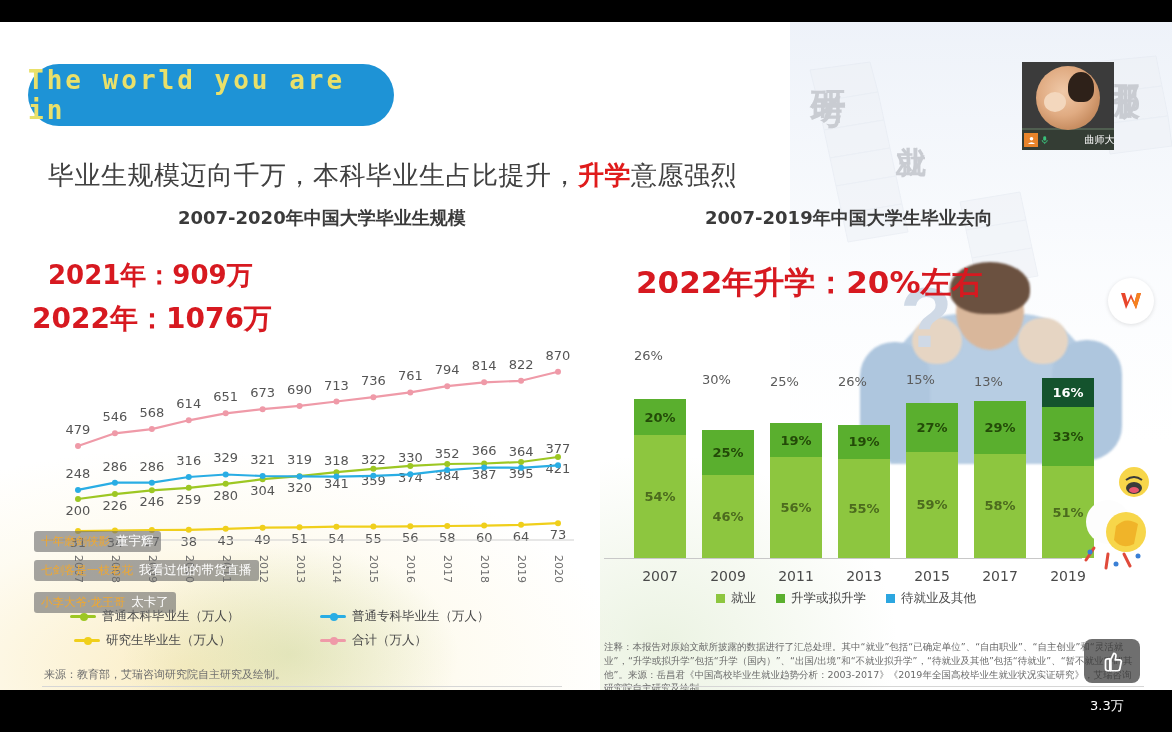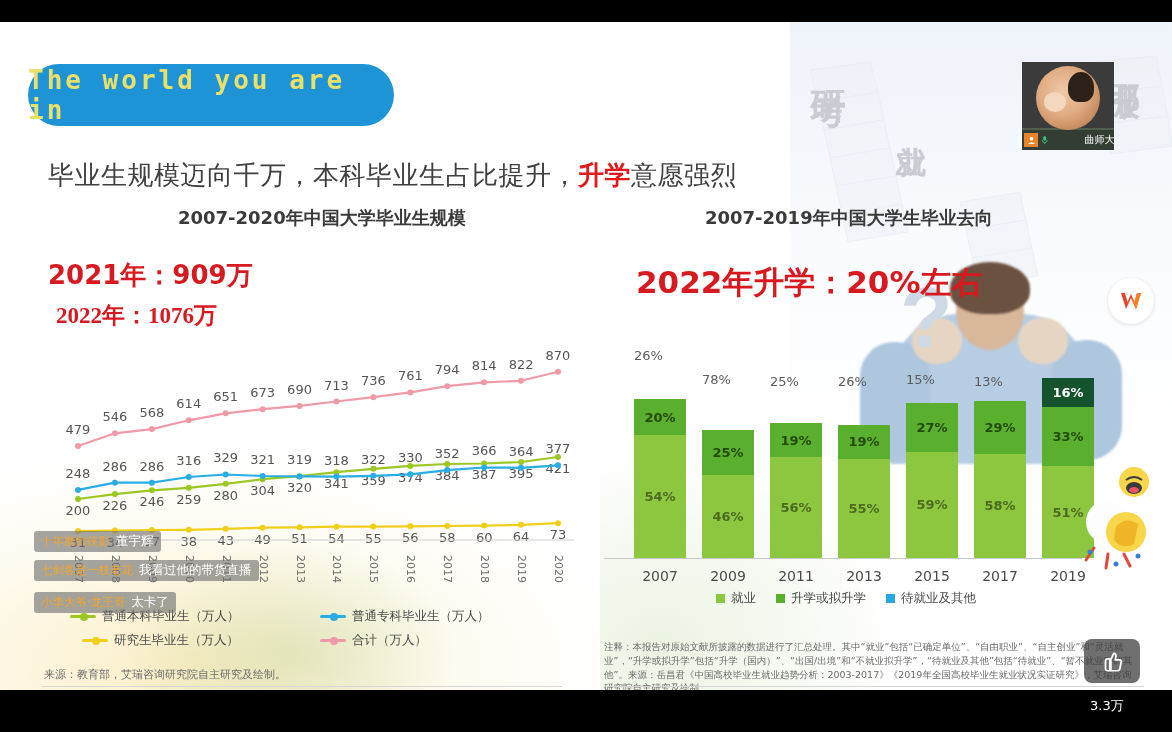--- a/index.html
+++ b/index.html
@@ -67,21 +67,21 @@
     font-family:"DejaVu Sans","Liberation Sans",sans-serif;
   }
   #sub-left  { left:178px; top:184px; }
   #sub-right { left:705px; top:184px; }
 
   .bignum {
     position:absolute; color:#d71920; font-weight:700; white-space:nowrap;
     font-family:"DejaVu Sans","Liberation Sans",sans-serif;
   }
   #num1 { left:48px; top:236px; font-size:26px; }
-  #num2 { left:56px; top:278px; font-size:23px;font-family:Liberation Serif, serif; }
+  #num2 { left:32px; top:278px; font-size:28px; }
   #num3 { left:636px; top:240px; font-size:31px; }
 
   
   #linechart { position:absolute; left:36px; top:318px; width:540px; height:215px; }
   #linechart svg { display:block; }
   .lbl { font-size:13px; fill:#555; font-family:"DejaVu Sans","Liberation Sans",sans-serif; }
 
   
   #xaxis { position:absolute; left:36px; top:533px; width:540px; height:52px; }
   #xaxis .yr {
@@ -371,21 +371,21 @@
 
     <div id="legend-left">
         <div class="li" style="left: 0px; top: 0px;">
           <span class="lmark" style="background: rgb(157, 199, 35);"></span>
           <span>普通本科毕业生（万人）</span>
         </div>
         <div class="li" style="left: 250px; top: 0px;">
           <span class="lmark" style="background: rgb(41, 173, 228);"></span>
           <span>普通专科毕业生（万人）</span>
         </div>
-        <div class="li" style="left: 12px; top: 24px; justify-content: flex-end;">
+        <div class="li" style="left: 4px; top: 24px; justify-content: flex-end;">
           <span class="lmark" style="background: rgb(240, 207, 27);"></span>
           <span>研究生毕业生（万人）</span>
         </div>
         <div class="li" style="left: 250px; top: 24px;">
           <span class="lmark" style="background: rgb(239, 154, 168);"></span>
           <span>合计（万人）</span>
         </div>
       </div>
 
     <div class="srcline" id="src-left">来源：教育部，艾瑞咨询研究院自主研究及绘制。</div>
@@ -394,21 +394,21 @@
     <div id="barchart">
         <div class="bargroup" style="left: 30px;">
           <div class="btop" style="top: -50.8px;">26%</div>
           <div>
             <div class="bseg s-stu" style="height: 36px;">20%</div>
             <div class="bseg s-emp" style="height: 123px; align-items: center;">54%</div>
           </div>
           <div class="bxlabel" style="bottom: -26px;">2007</div>
         </div>
         <div class="bargroup" style="left: 98px;">
-          <div class="btop" style="top: -58px;">78%</div>
+          <div class="btop" style="top: -58px;">30%</div>
           <div>
             <div class="bseg s-stu" style="height: 45px;">25%</div>
             <div class="bseg s-emp" style="height: 82.8px; align-items: center;">46%</div>
           </div>
           <div class="bxlabel" style="bottom: -26px;">2009</div>
         </div>
         <div class="bargroup" style="left: 166px;">
           <div class="btop" style="top: -49px;">25%</div>
           <div>
             <div class="bseg s-stu" style="height: 34.2px;">19%</div>

